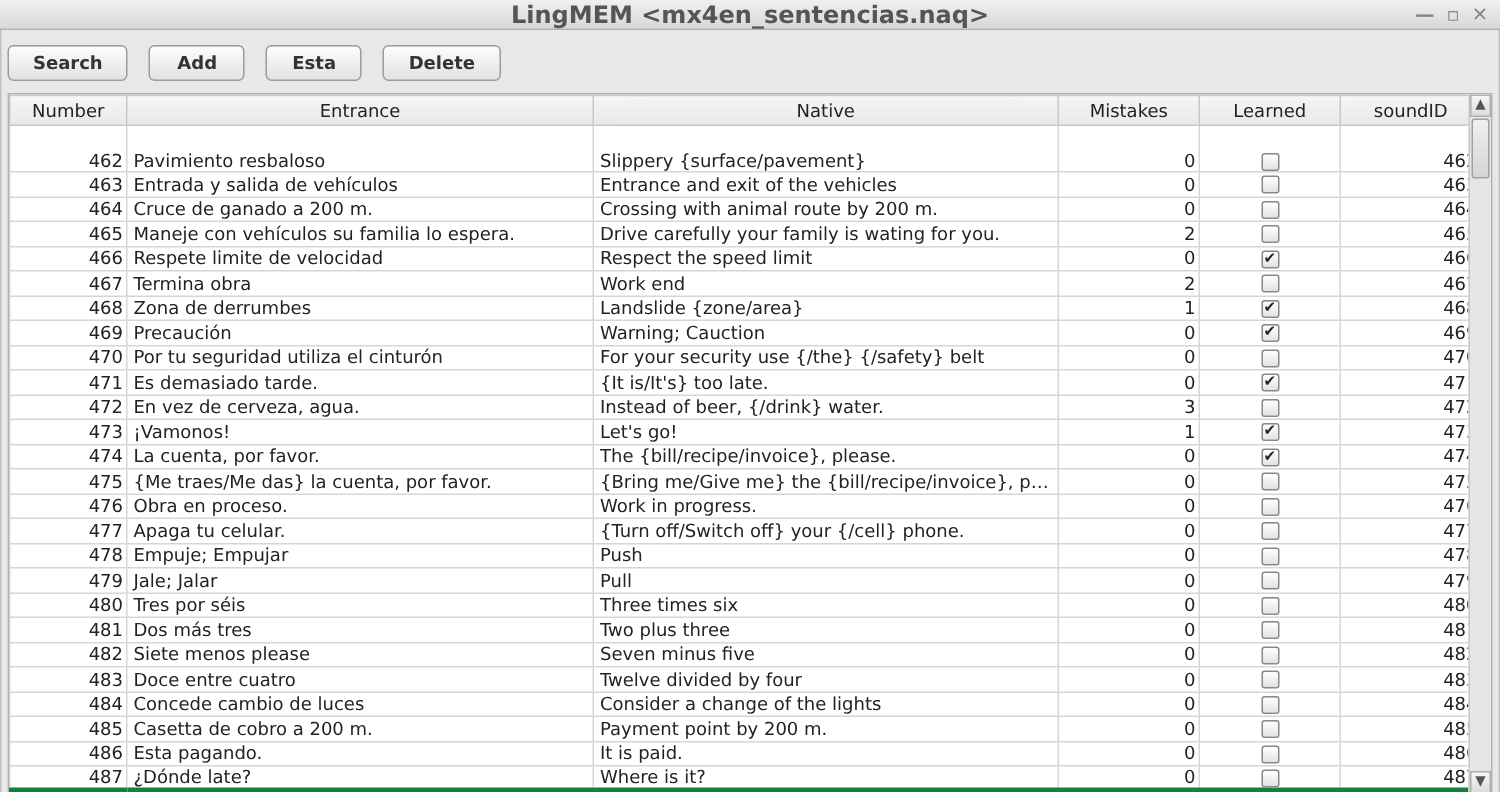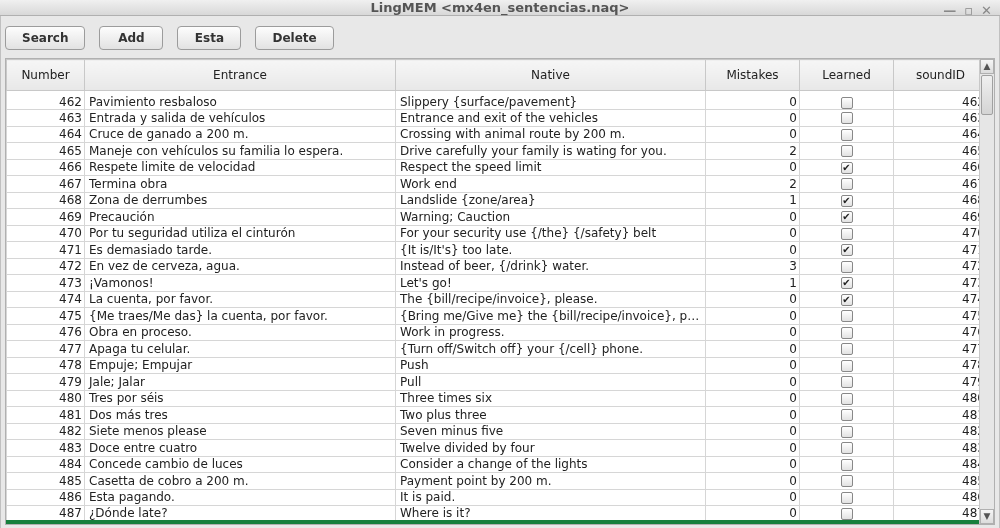--- a/index.html
+++ b/index.html
@@ -22,21 +22,21 @@
     display: flex;
     align-items: center;
     padding: 0 6px;
     color: #555;
     font-weight: bold;
     position: relative;
   }
   .titlebar .title {
     flex: 1;
     text-align: center;
-    font-size: 13px;
+    font-size: 16px;
   }
   .titlebar .win-controls {
     display: flex;
     gap: 8px;
     color: #888;
     font-size: 13px;
     position: absolute;
     right: 8px;
     top: 3px;
   }
@@ -90,36 +90,36 @@
     table-layout: fixed;
   }
   thead th {
     background: linear-gradient(#f6f6f6, #e8e8e8);
     border: 1px solid #c8c8c8;
     font-weight: normal;
     font-size: 12px;
     color: #222;
     padding: 2px 4px;
     text-align: center;
-    height: 31px;
+    height: 20px;
   }
   tbody td {
     border: 1px solid #d6d6d6;
     padding: 0 4px;
     font-size: 12px;
     color: #222;
     height: 16.5px;
     white-space: nowrap;
     overflow: hidden;
     text-overflow: ellipsis;
   }
   td.num { text-align: right; padding-right: 2px; }
   td.center { text-align: center; }
   
-  tbody tr.first td { padding-top: 4px; padding-bottom:0; }
+  tbody tr.first td { padding-top: 16px; padding-bottom:0; }
   
   col.c-num { width: 78px; }
   col.c-foreign { width: 311px; }
   col.c-native { width: 310px; }
   col.c-mistakes { width: 94px; }
   col.c-learned { width: 94px; }
   col.c-soundid { width: 94px; }
   
   .cb {
     display: inline-block;

